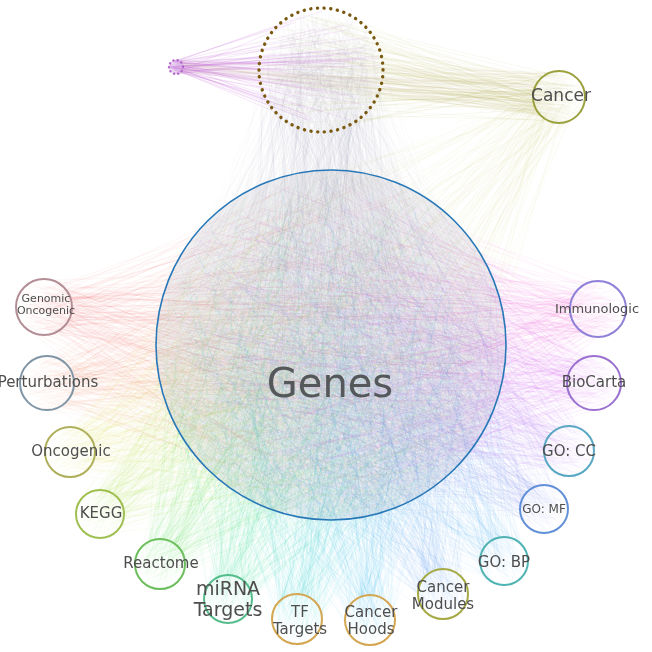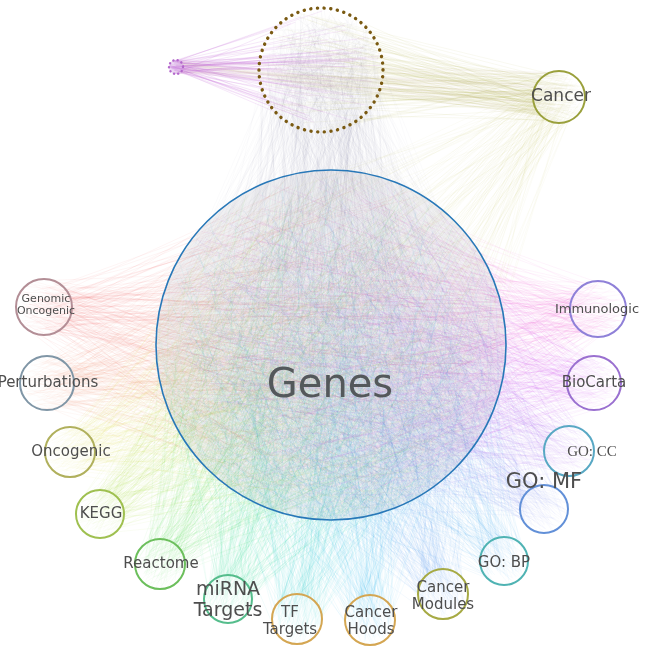--- a/index.html
+++ b/index.html
@@ -77,37 +77,37 @@
 
   <div class="node-label" style="left: 101px; top: 513px; font-size: 15px;">KEGG</div>
 
   <div class="node-label" style="left: 161px; top: 563px; font-size: 15px;">Reactome</div>
 
   <div class="node-label" style="left: 228px; top: 599px; font-size: 19px;">
     <span>miRNA</span>
     <span>Targets</span>
   </div>
 
-  <div class="node-label" style="left: 290px; top: 621px; font-size: 15px;">
+  <div class="node-label" style="left: 300px; top: 621px; font-size: 15px;">
     <span>TF</span>
     <span>Targets</span>
   </div>
 
   <div class="node-label" style="left: 371px; top: 621px; font-size: 15px;">
     <span>Cancer</span>
     <span>Hoods</span>
   </div>
 
   <div class="node-label" style="left: 443px; top: 596px; font-size: 15px;">
     <span>Cancer</span>
     <span>Modules</span>
   </div>
 
   <div class="node-label" style="left: 504px; top: 562px; font-size: 15px;">GO: BP</div>
 
-  <div class="node-label" style="left: 544px; top: 482px; font-size: 21px;">GO: MF</div>
+  <div class="node-label" style="left: 544px; top: 510px; font-size: 12px;">GO: MF</div>
 
-  <div class="node-label" style="left: 592px; top: 451px; font-size: 15px; font-family: Liberation Serif, serif;">GO: CC</div>
+  <div class="node-label" style="left: 569px; top: 451px; font-size: 15px;">GO: CC</div>
 
   <div class="node-label" style="left: 594px; top: 382px; font-size: 15px;">BioCarta</div>
 
   <div class="node-label" style="left: 597px; top: 309px; font-size: 13px;">Immunologic</div>
 </div>
 
 </body></html>

